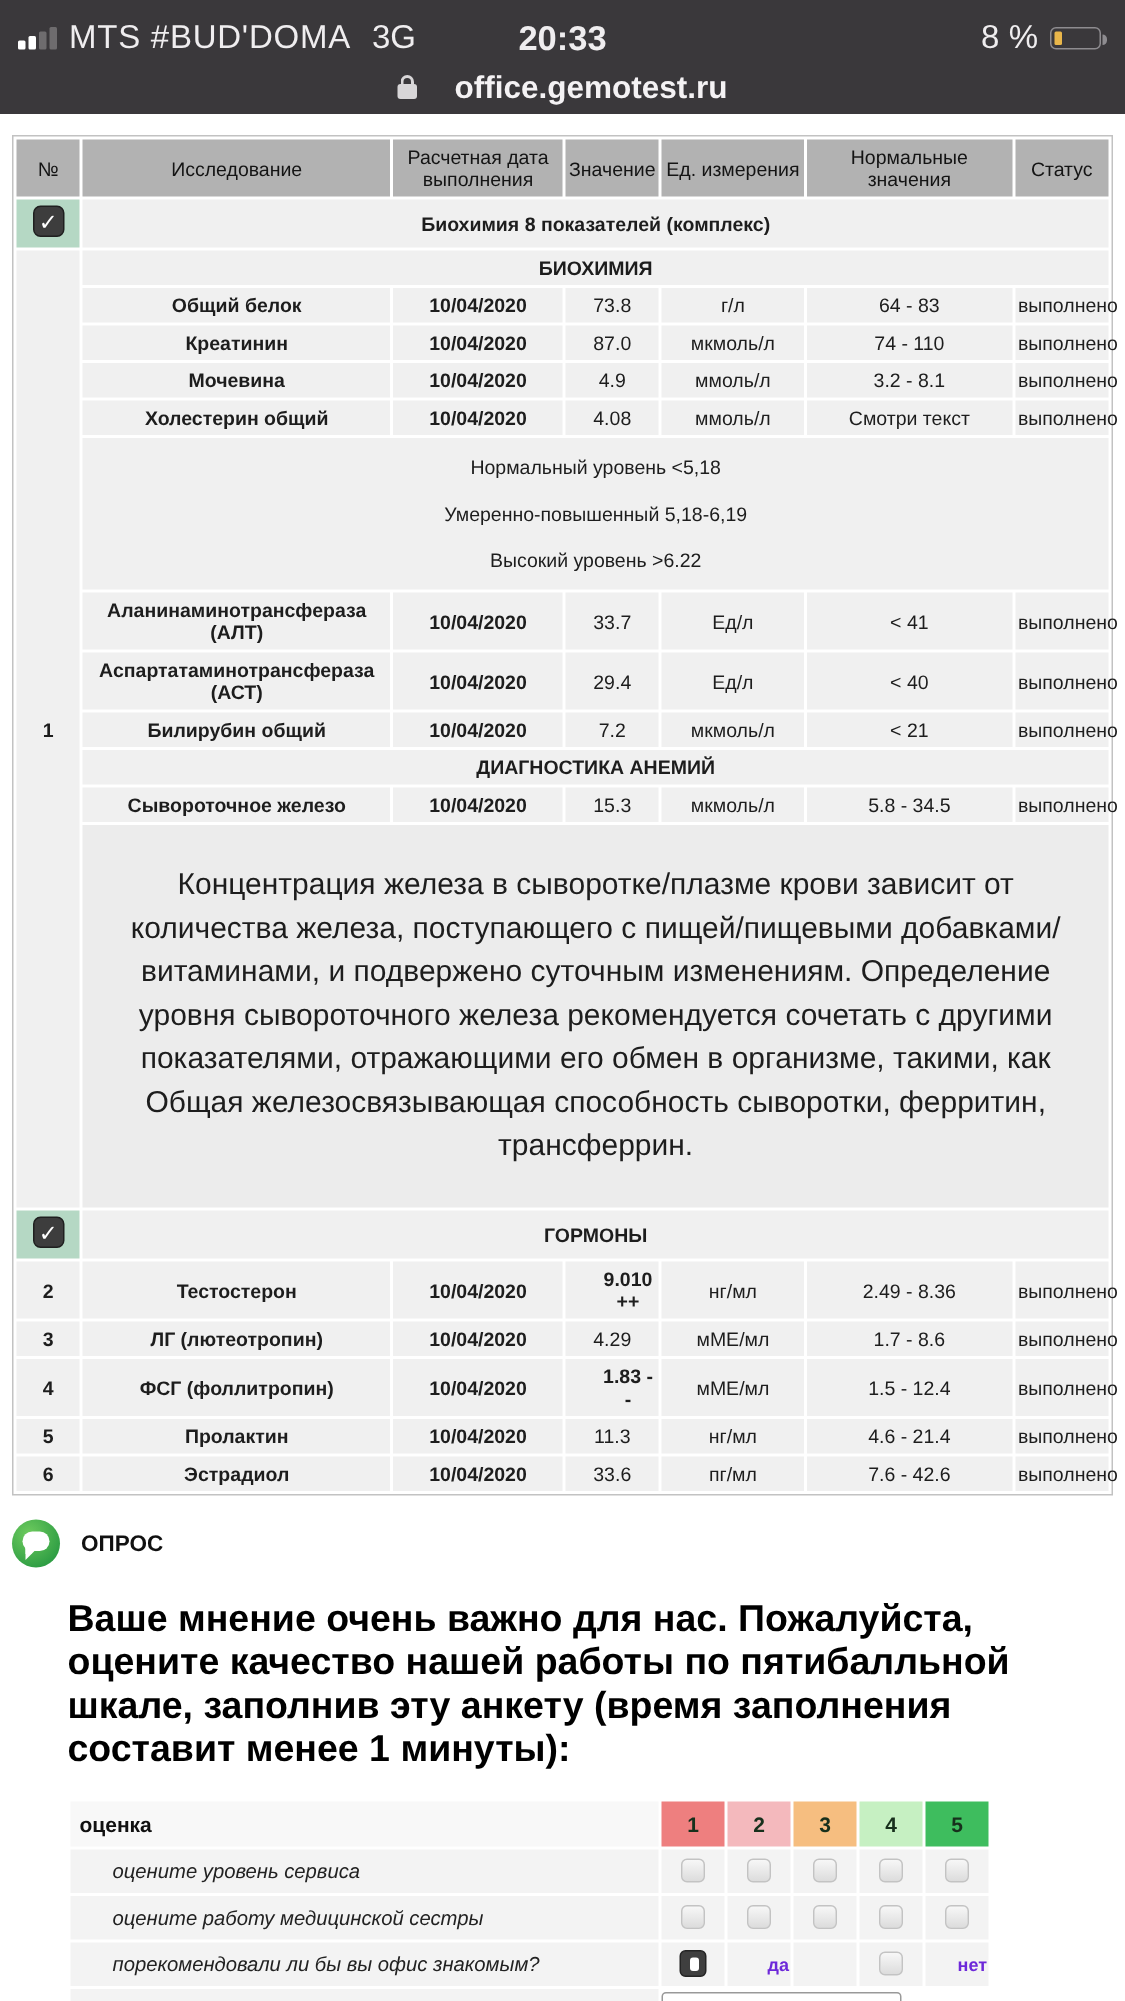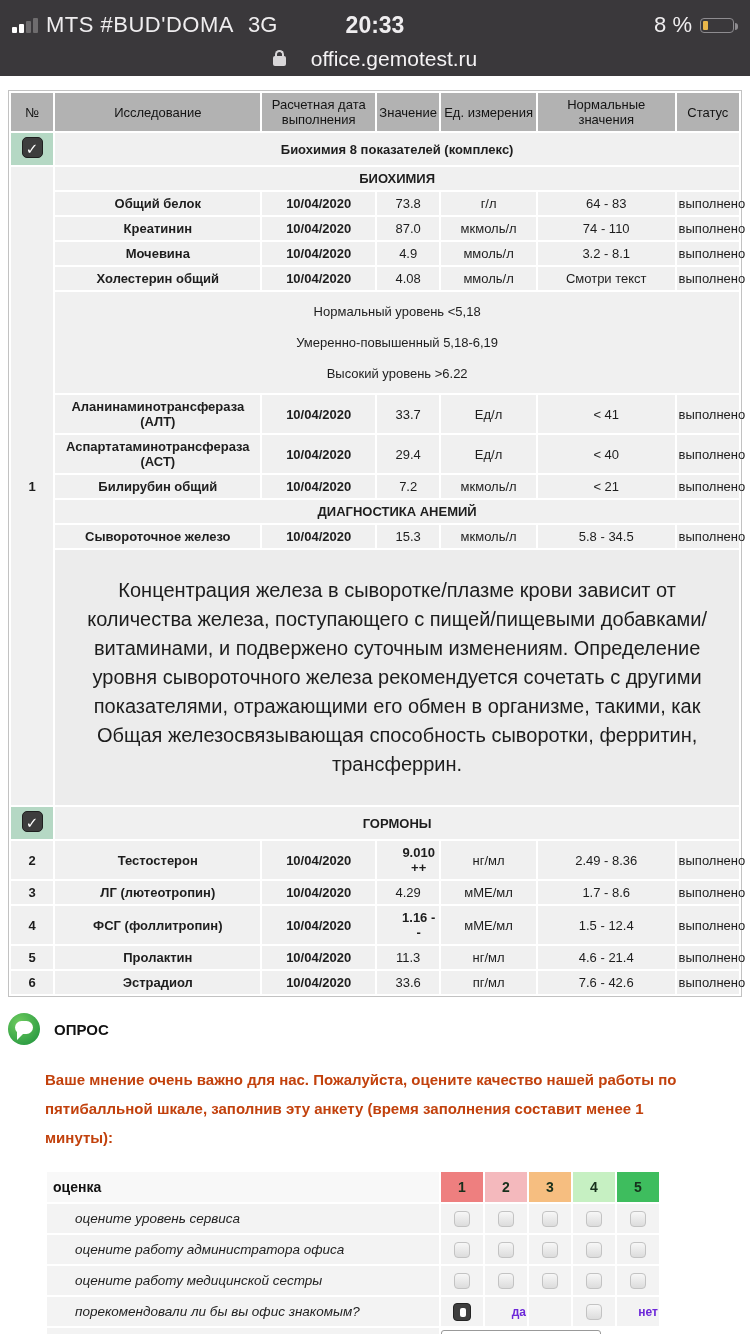--- a/index.html
+++ b/index.html
@@ -21,21 +21,21 @@
   .signal i.on{background:#fff;}
   .signal .b1{height:6px;} .signal .b2{height:9px;} .signal .b3{height:12px;} .signal .b4{height:15px;}
   .carrier{font-size:22px;letter-spacing:.5px;}
   .network{font-size:22px;margin-left:14px;}
   .time{position:absolute;left:50%;transform:translateX(-50%);top:12px;font-size:23px;font-weight:bold;}
   .sb-spacer{flex:1;}
   .batt-pct{font-size:22px;margin-right:8px;}
   .battery{position:relative;width:34px;height:15px;border:1px solid #8e8c90;border-radius:4px;padding:2px;margin-right:4px;}
   .battery .fill{display:block;width:5px;height:100%;background:#e9b64a;border-radius:1px;}
   .battery:after{content:'';position:absolute;right:-5px;top:4px;width:3px;height:7px;background:#8e8c90;border-radius:0 3px 3px 0;}
-  .sb-row2{display:flex;align-items:center;justify-content:center;gap:25px;height:30px;}
+  .sb-row2{display:flex;align-items:center;justify-content:center;gap:25px;height:30px;font-weight:bold;}
   .lock{position:relative;width:13px;height:10px;background:#d8d6d8;border-radius:2px;display:inline-block;margin-top:4px;}
   .lock:before{content:'';position:absolute;top:-6px;left:2px;width:5px;height:7px;border:2px solid #d8d6d8;border-bottom:none;border-radius:5px 5px 0 0;}
   .url{font-size:21px;color:#f4f2f4;}
   
   .results-wrap{padding:14px 8px 0 8px;}
   table.results{width:734px;border-spacing:2px;border-collapse:separate;background:#fff;border:1px solid #c2c2c2;table-layout:fixed;}
   table.results th{background:var(--head-gray);font-weight:normal;font-size:13px;color:#141414;padding:4px 2px;text-align:center;vertical-align:middle;height:38px;}
   table.results td{background:var(--row-gray);font-size:13px;text-align:center;vertical-align:middle;padding:4px 2px;color:#1d1d1d;}
   td.group-title{background:var(--green);font-weight:bold;font-size:19px;padding:7px 4px;color:#111;}
   td.section-title{background:var(--green);font-weight:bold;font-size:21px;padding:6px 4px;color:#111;}
@@ -49,21 +49,21 @@
   .checkbox{display:inline-block;width:21px;height:21px;background:#3d3d3d;border:1px solid #1f1f1f;border-radius:5px;position:relative;}
   .checkbox:after{content:'✓';position:absolute;left:0;right:0;top:1px;color:#fff;font-size:15px;font-weight:bold;line-height:19px;}
   
   .survey{padding:16px 8px 0 8px;}
   .survey-head{display:flex;align-items:center;gap:14px;}
   .survey-icon{position:relative;width:32px;height:32px;border-radius:50%;
     background:radial-gradient(circle at 35% 30%, #6ecb5e, #2f9e44 75%);display:inline-block;}
   .survey-icon:before{content:'';position:absolute;left:7px;top:8px;width:18px;height:13px;background:#fff;border-radius:7px;}
   .survey-icon:after{content:'';position:absolute;left:9px;top:19px;width:0;height:0;border:4px solid transparent;border-top-color:#fff;border-left-color:#fff;}
   .survey-title{font-weight:bold;font-size:15px;color:#111;}
-  .survey-intro{margin:20px 0 0 37px;width:660px;font-weight:bold;font-size:15px;line-height:29px;color:#c2410c;}
+  .survey-intro{margin:20px 0 0 37px;width:660px;font-weight:bold;font-size:25px;line-height:29px;color:#000000;}
   table.rating{margin:18px 0 0 37px;border-spacing:2px;border-collapse:separate;table-layout:fixed;width:612px;}
   table.rating td{vertical-align:middle;}
   td.scale-label{background:#f8f8f8;font-weight:bold;font-size:14px;text-align:left;padding:7px 6px;color:#111;}
   td.scale-cell{font-weight:bold;font-size:14px;text-align:center;padding:7px 0;color:#17301c;}
   td.q-label{background:var(--survey-row);font-size:13.5px;text-align:left;padding:7px 6px 7px 28px;color:#222;font-style:italic;}
   td.cb-cell{background:var(--survey-row);text-align:center;padding:5px 0;}
   td.yes-no{background:var(--survey-row);font-weight:bold;font-size:12px;text-align:right;padding-left:6px;color:#6d28d9;}
   .sq-checkbox{display:inline-block;width:16px;height:16px;border:1px solid #c3c3c3;border-radius:4px;
     background:linear-gradient(#f7f7f7,#dcdcdc);vertical-align:middle;}
   .sq-checkbox.dark-checked{background:#3f3f3f;border-color:#242424;position:relative;width:18px;height:18px;}
@@ -226,21 +226,21 @@
           <td class="cell-date">10/04/2020</td>
           <td class="cell-value">4.29</td>
           <td class="cell-unit">мМЕ/мл</td>
           <td class="cell-normal">1.7 - 8.6</td>
           <td class="cell-status">выполнено</td>
         </tr>
         <tr>
           <td class="num-cell">4</td>
           <td class="cell-name">ФСГ (фоллитропин)</td>
           <td class="cell-date">10/04/2020</td>
-          <td class="cell-value bold">1.16 --</td>
+          <td class="cell-value bold">1.83 --</td>
           <td class="cell-unit">мМЕ/мл</td>
           <td class="cell-normal">1.5 - 12.4</td>
           <td class="cell-status">выполнено</td>
         </tr>
         <tr>
           <td class="num-cell">5</td>
           <td class="cell-name">Пролактин</td>
           <td class="cell-date">10/04/2020</td>
           <td class="cell-value">11.3</td>
           <td class="cell-unit">нг/мл</td>
@@ -280,28 +280,20 @@
       <tr>
         <td class="scale-label">оценка</td>
       <td class="scale-cell" style="background: rgb(238, 127, 127);">1</td>
           <td class="scale-cell" style="background: rgb(244, 185, 189);">2</td>
           <td class="scale-cell" style="background: rgb(246, 190, 128);">3</td>
           <td class="scale-cell" style="background: rgb(198, 240, 194);">4</td>
           <td class="scale-cell" style="background: rgb(62, 189, 94);">5</td>
         </tr>
     <tr>
           <td class="q-label">оцените уровень сервиса</td>
-          <td class="cb-cell"><span class="sq-checkbox"></span></td>
-          <td class="cb-cell"><span class="sq-checkbox"></span></td>
-          <td class="cb-cell"><span class="sq-checkbox"></span></td>
-          <td class="cb-cell"><span class="sq-checkbox"></span></td>
-          <td class="cb-cell"><span class="sq-checkbox"></span></td>
-        </tr>
-        <tr>
-          <td class="q-label">оцените работу администратора офиса</td>
           <td class="cb-cell"><span class="sq-checkbox"></span></td>
           <td class="cb-cell"><span class="sq-checkbox"></span></td>
           <td class="cb-cell"><span class="sq-checkbox"></span></td>
           <td class="cb-cell"><span class="sq-checkbox"></span></td>
           <td class="cb-cell"><span class="sq-checkbox"></span></td>
         </tr>
         <tr>
           <td class="q-label">оцените работу медицинской сестры</td>
           <td class="cb-cell"><span class="sq-checkbox"></span></td>
           <td class="cb-cell"><span class="sq-checkbox"></span></td>

